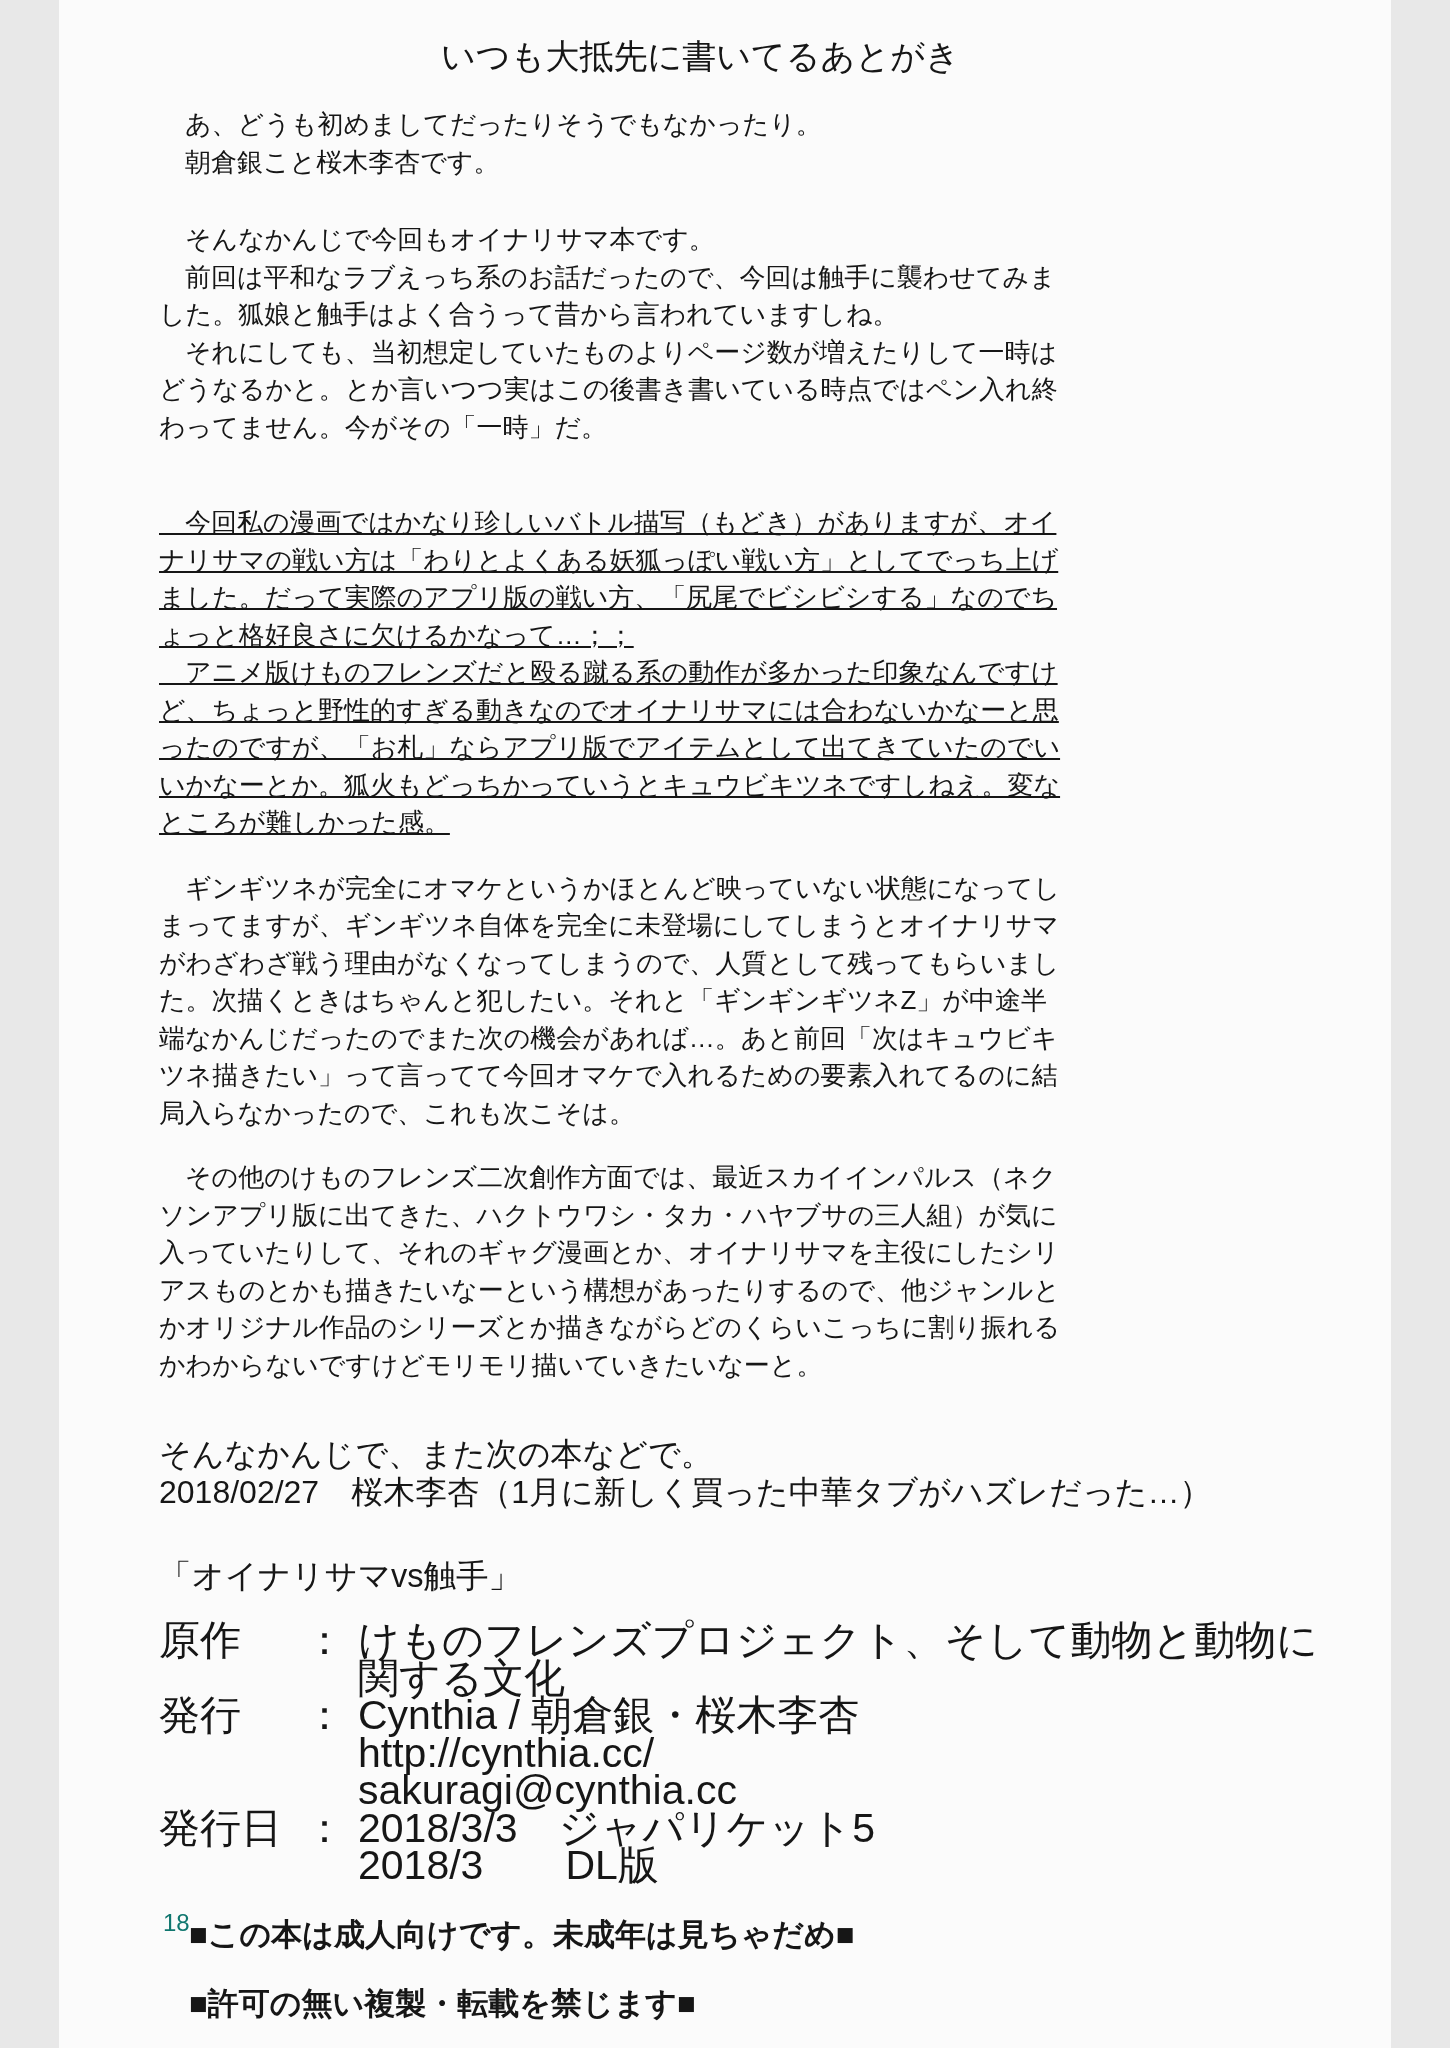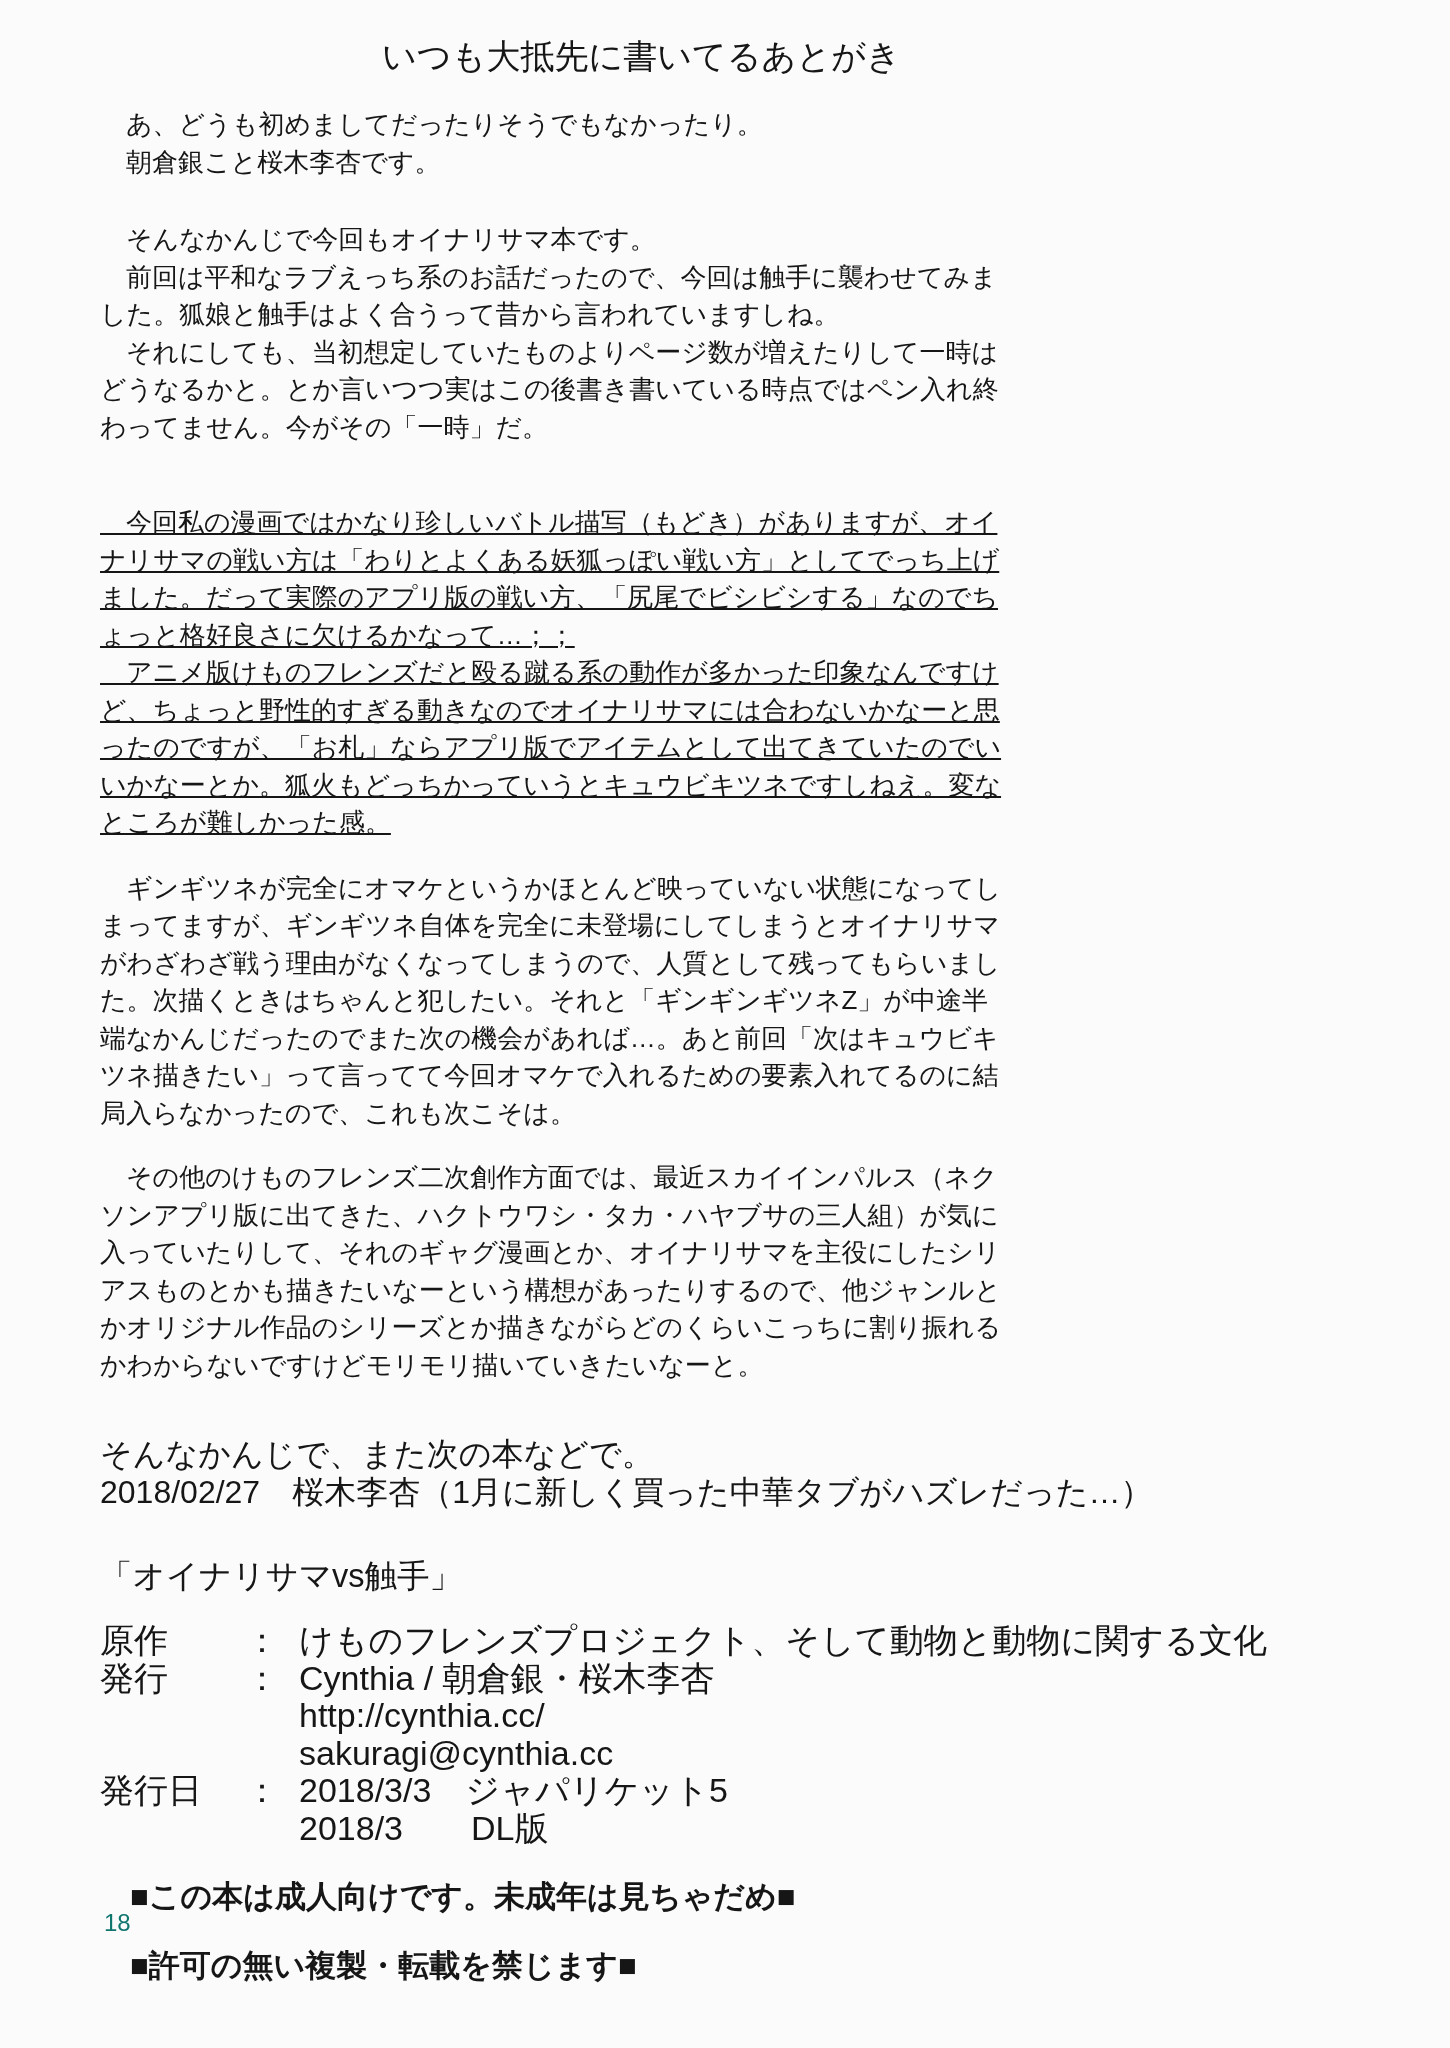--- a/index.html
+++ b/index.html
@@ -1,18 +1,18 @@
 <!DOCTYPE html>
 <html lang="ja"><head>
 <meta charset="utf-8">
 <style>
   html,body { margin:0; padding:0; background:#e8e8e8; }
   .page {
     position:relative;
-    width:1450px; height:2048px;
+    width:1332px; height:2048px;
     margin:0 auto;
     background:#fbfbfb;
     color:#161616;
     font-family:"Liberation Sans","DejaVu Sans",sans-serif;
     box-sizing:border-box;
     padding:34px 70px 0 100px;
     overflow:hidden;
   }
   .doc-title {
     font-size:34px;
@@ -38,21 +38,21 @@
     margin:0 0 46px 0;
   }
   .book-title {
     font-size:32.5px;
     line-height:38px;
     margin:0 0 27px 0;
   }
   .colophon { margin:0 0 10px 0; }
   .colophon-row {
     display:flex;
-    font-size:34px;
+    font-size:41px;
     line-height:37.5px;
   }
   .colophon-label { width:145px; flex:0 0 145px; white-space:pre; }
   .colophon-colon { width:34px; flex:0 0 34px; white-space:pre; }
   .colophon-value { margin-left:20px; white-space:pre-wrap; }
   .notices { margin:26px 0 0 30px; }
   .notice-line {
     font-size:31px;
     line-height:38px;
     font-weight:700;

